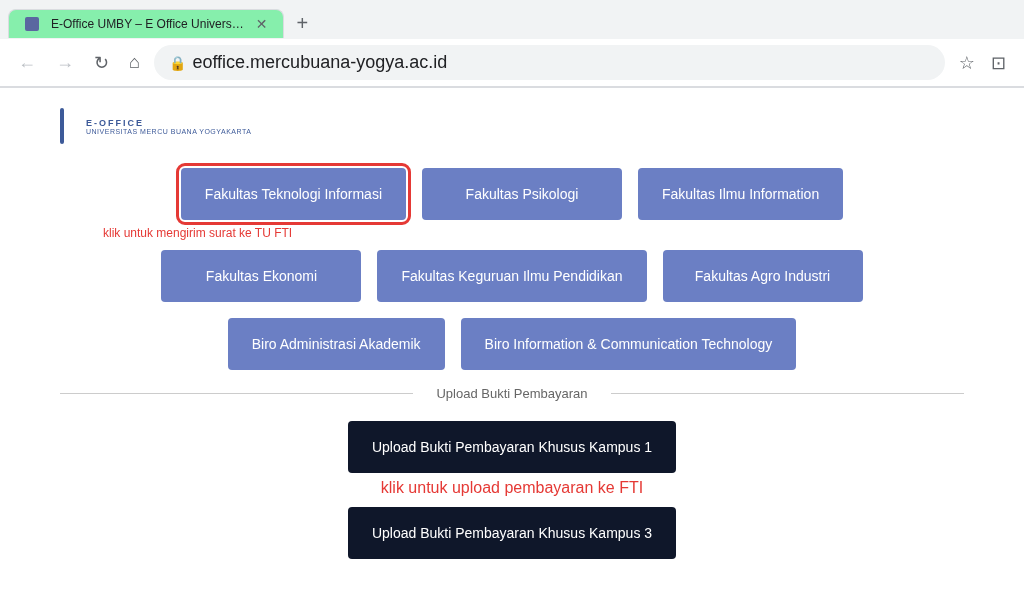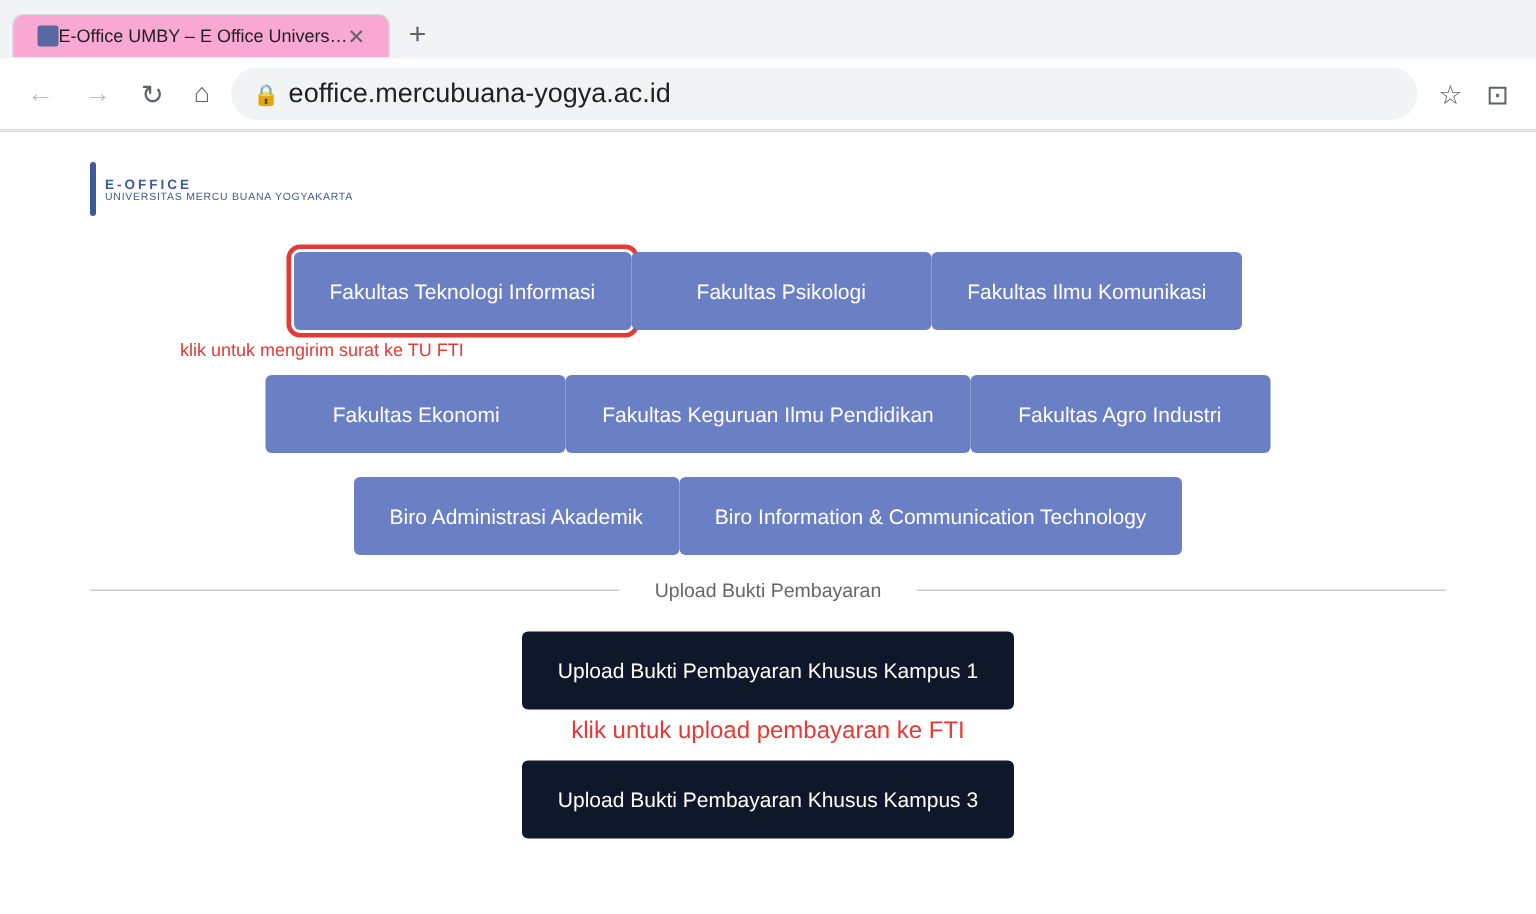--- a/index.html
+++ b/index.html
@@ -16,30 +16,30 @@
       background: #f1f3f4;
       border-bottom: 1px solid #dadce0;
     }
     .tab-bar {
       display: flex;
       align-items: center;
       padding: 8px 8px 0 8px;
       gap: 4px;
     }
     .tab-active {
-      background: #f9a8d4;
+      background: #86efac;
       border: 1px solid #dadce0;
       border-bottom: none;
       border-radius: 8px 8px 0 0;
       padding: 6px 16px;
       font-size: 12px;
       color: #202124;
       display: flex;
       align-items: center;
-      gap: 0;
+      gap: 12px;
       min-width: 180px;
     }
     .tab-favicon {
       width: 14px;
       height: 14px;
       background: #5a67a0;
       border-radius: 2px;
       display: inline-block;
       flex-shrink: 0;
     }
@@ -121,20 +121,21 @@
     
     .logo-area {
       display: flex;
       align-items: center;
       gap: 10px;
       margin-bottom: 24px;
     }
     .logo-icon {
       display: flex;
       align-items: center;
+      gap: 16px;
     }
     .logo-bar {
       width: 4px;
       height: 36px;
       background: #3d5a99;
       border-radius: 2px;
       margin-right: 6px;
     }
     .logo-text {
       display: flex;
@@ -168,21 +169,21 @@
     .faculty-btn.highlighted {
       outline: 3px solid #e53935;
       outline-offset: 2px;
     }
 
     .hint-text {
       color: #e53935;
       font-size: 12px;
       margin-top: -10px;
       margin-bottom: 10px;
-      margin-left: 60px;
+      margin-left: 43px;
     }
 
     
     .upload-divider {
       display: flex;
       align-items: center;
       gap: 23px;
       margin: 8px 0 20px 0;
     }
     .divider-line {
@@ -218,20 +219,21 @@
       color: #e53935;
       font-size: 16px;
       margin-top: -10px;
       margin-bottom: 10px;
       text-align: center;
     }
 
     .row-centered {
       display: flex;
       justify-content: center;
+      gap: 16px;
       margin-bottom: 16px;
     }
   </style>
 </head>
 <body>
 
 <div class="browser-chrome">
   <div class="tab-bar">
     <div class="tab-active">
       <span class="tab-favicon"></span>
@@ -264,21 +266,21 @@
       <div class="logo-text">
         <span class="logo-eoffice">E-OFFICE</span>
         <span class="logo-univ">UNIVERSITAS MERCU BUANA YOGYAKARTA</span>
       </div>
     </div>
   </div>
 
   <div class="row-centered">
     <button class="faculty-btn highlighted">Fakultas Teknologi Informasi</button>
     <button class="faculty-btn">Fakultas Psikologi</button>
-    <button class="faculty-btn">Fakultas Ilmu Komunikasi</button>
+    <button class="faculty-btn">Fakultas Ilmu Information</button>
   </div>
   <p class="hint-text">klik untuk mengirim surat ke TU FTI</p>
 
   <div class="row-centered">
     <button class="faculty-btn">Fakultas Ekonomi</button>
     <button class="faculty-btn">Fakultas Keguruan Ilmu Pendidikan</button>
     <button class="faculty-btn">Fakultas Agro Industri</button>
   </div>
 
   <div class="row-centered">

